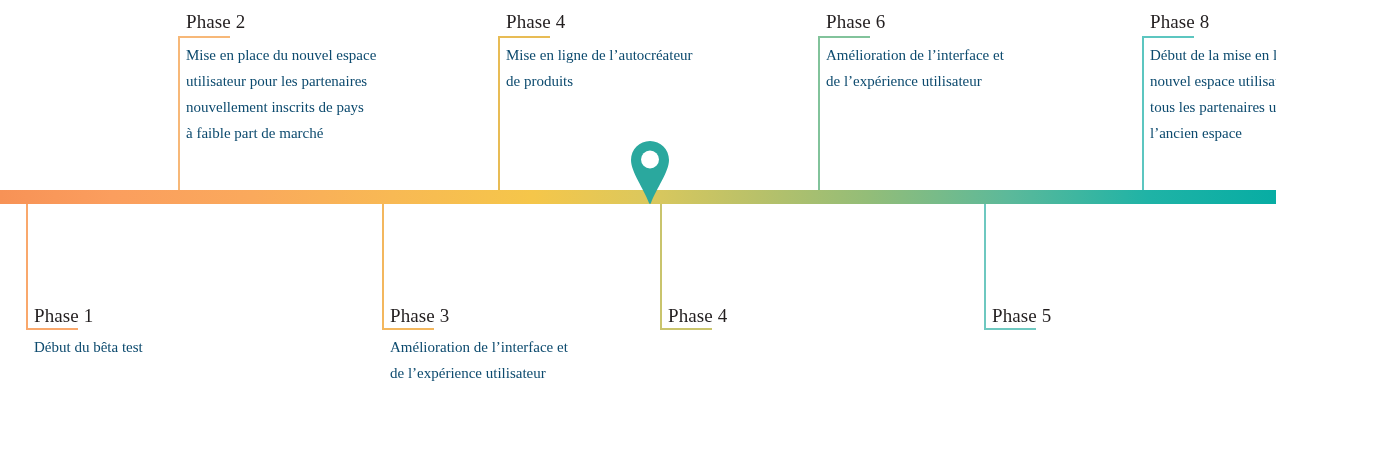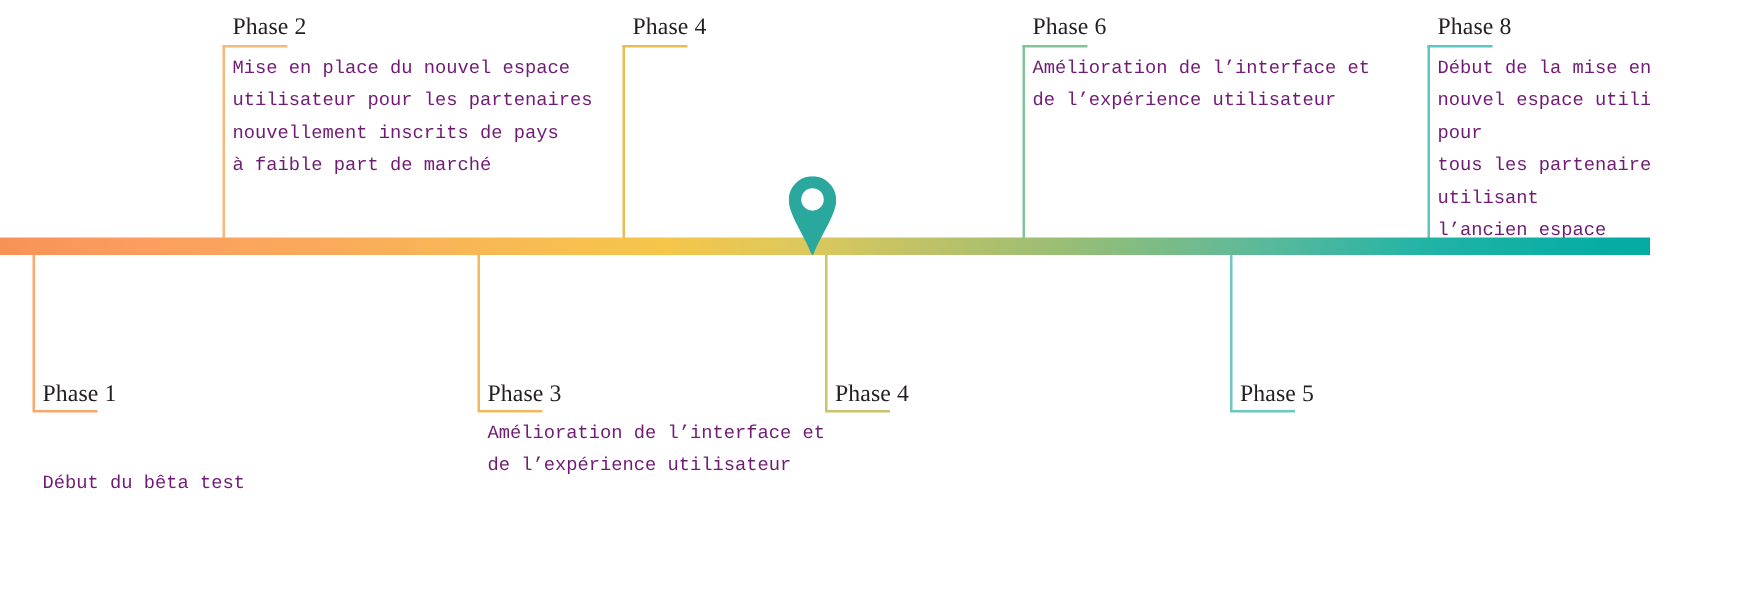--- a/index.html
+++ b/index.html
@@ -11,21 +11,20 @@
     font-family: "Liberation Sans", sans-serif;
     -webkit-font-smoothing: antialiased;
   }
 
   #timeline-root {
     position: relative;
     width: 1276px;
     height: 474px;
     overflow: hidden;
     background: #ffffff;
-    padding-left: 44px;
   }
 
   
   .timeline-bar {
     position: absolute;
     left: 0;
     top: 190px;
     width: 1400px;
     height: 14px;
     background: linear-gradient(
@@ -53,24 +52,24 @@
   .phase-title {
     font-family: "Liberation Serif", "DejaVu Serif", serif;
     font-size: 19px;
     line-height: 24px;
     color: #231f20;
     white-space: nowrap;
     letter-spacing: 0.1px;
   }
 
   .phase-body {
-    font-family: Liberation Mono, monospace;
+    font-family: Liberation Serif, serif;
     font-size: 15px;
     line-height: 26px;
-    color: #701a75;
+    color: #0c4a6e;
     white-space: pre-line;
   }
 
   
   .tick {
     position: absolute;
     height: 2px;
   }
   .stem {
     position: absolute;
@@ -135,20 +134,22 @@
     <div class="phase-body">Mise en place du nouvel espace
 utilisateur pour les partenaires
 nouvellement inscrits de pays
 à faible part de marché</div>
   </div>
 
   <div class="phase top" style="left:498px; top:10px; width:300px; height:180px;">
     <div class="phase-title">Phase 4</div>
     <div class="tick" style="width:52px; background:#e8bc55;"></div>
     <div class="stem" style="height:168px; background:#e8bc55;"></div>
+    <div class="phase-body">Mise en ligne de l’autocréateur
+de produits</div>
   </div>
 
   <div class="phase top" style="left:818px; top:10px; width:300px; height:180px;">
     <div class="phase-title">Phase 6</div>
     <div class="tick" style="width:52px; background:#82c39b;"></div>
     <div class="stem" style="height:168px; background:#82c39b;"></div>
     <div class="phase-body">Amélioration de l’interface et
 de l’expérience utilisateur</div>
   </div>
 
@@ -168,21 +169,21 @@
     <svg width="38" height="63" viewBox="0 0 38 63" xmlns="http://www.w3.org/2000/svg">
       <path d="M19 0 C8.5 0 0 8.5 0 19 C0 31 13 48 18.1 62.2 C18.4 63 19.6 63 19.9 62.2 C25 48 38 31 38 19 C38 8.5 29.5 0 19 0 Z" fill="#2aa89e"></path>
       <circle cx="19" cy="18.5" r="9" fill="#ffffff"></circle>
     </svg>
   </div>
 
   <div class="phase bottom" style="left:26px; top:204px; width:300px; height:160px;">
     <div class="stem" style="height:124px; background:#f9a86c;"></div>
     <div class="phase-title" style="top:100px;">Phase 1</div>
     <div class="tick" style="top:124px; width:52px; background:#f9a86c;"></div>
-    <div class="phase-body" style="top:130px;margin-top:40px;">Début du bêta test</div>
+    <div class="phase-body" style="top:130px;">Début du bêta test</div>
   </div>
 
   <div class="phase bottom" style="left:338px; top:204px; width:300px; height:160px;margin-left:44px;">
     <div class="stem" style="height:124px; background:#f3b75e;"></div>
     <div class="phase-title" style="top:100px;">Phase 3</div>
     <div class="tick" style="top:124px; width:52px; background:#f3b75e;"></div>
     <div class="phase-body" style="top:130px;">Amélioration de l’interface et
 de l’expérience utilisateur</div>
   </div>
 

